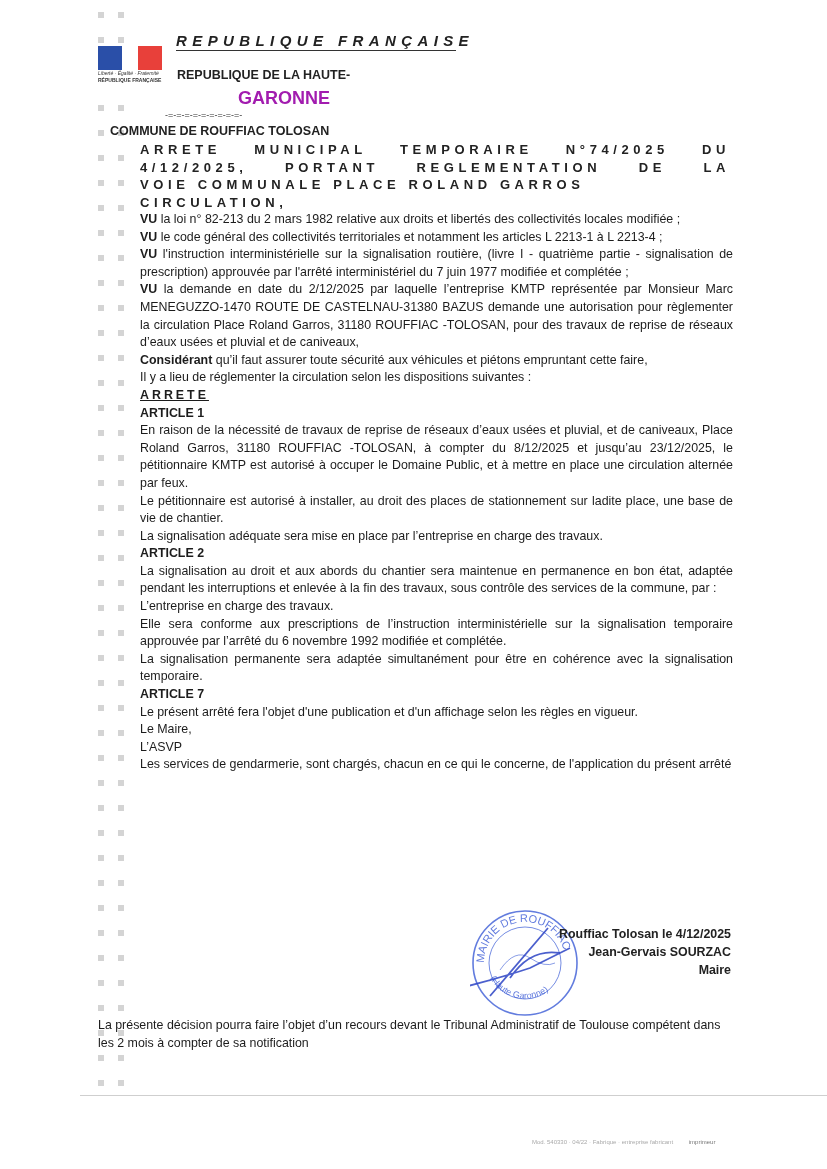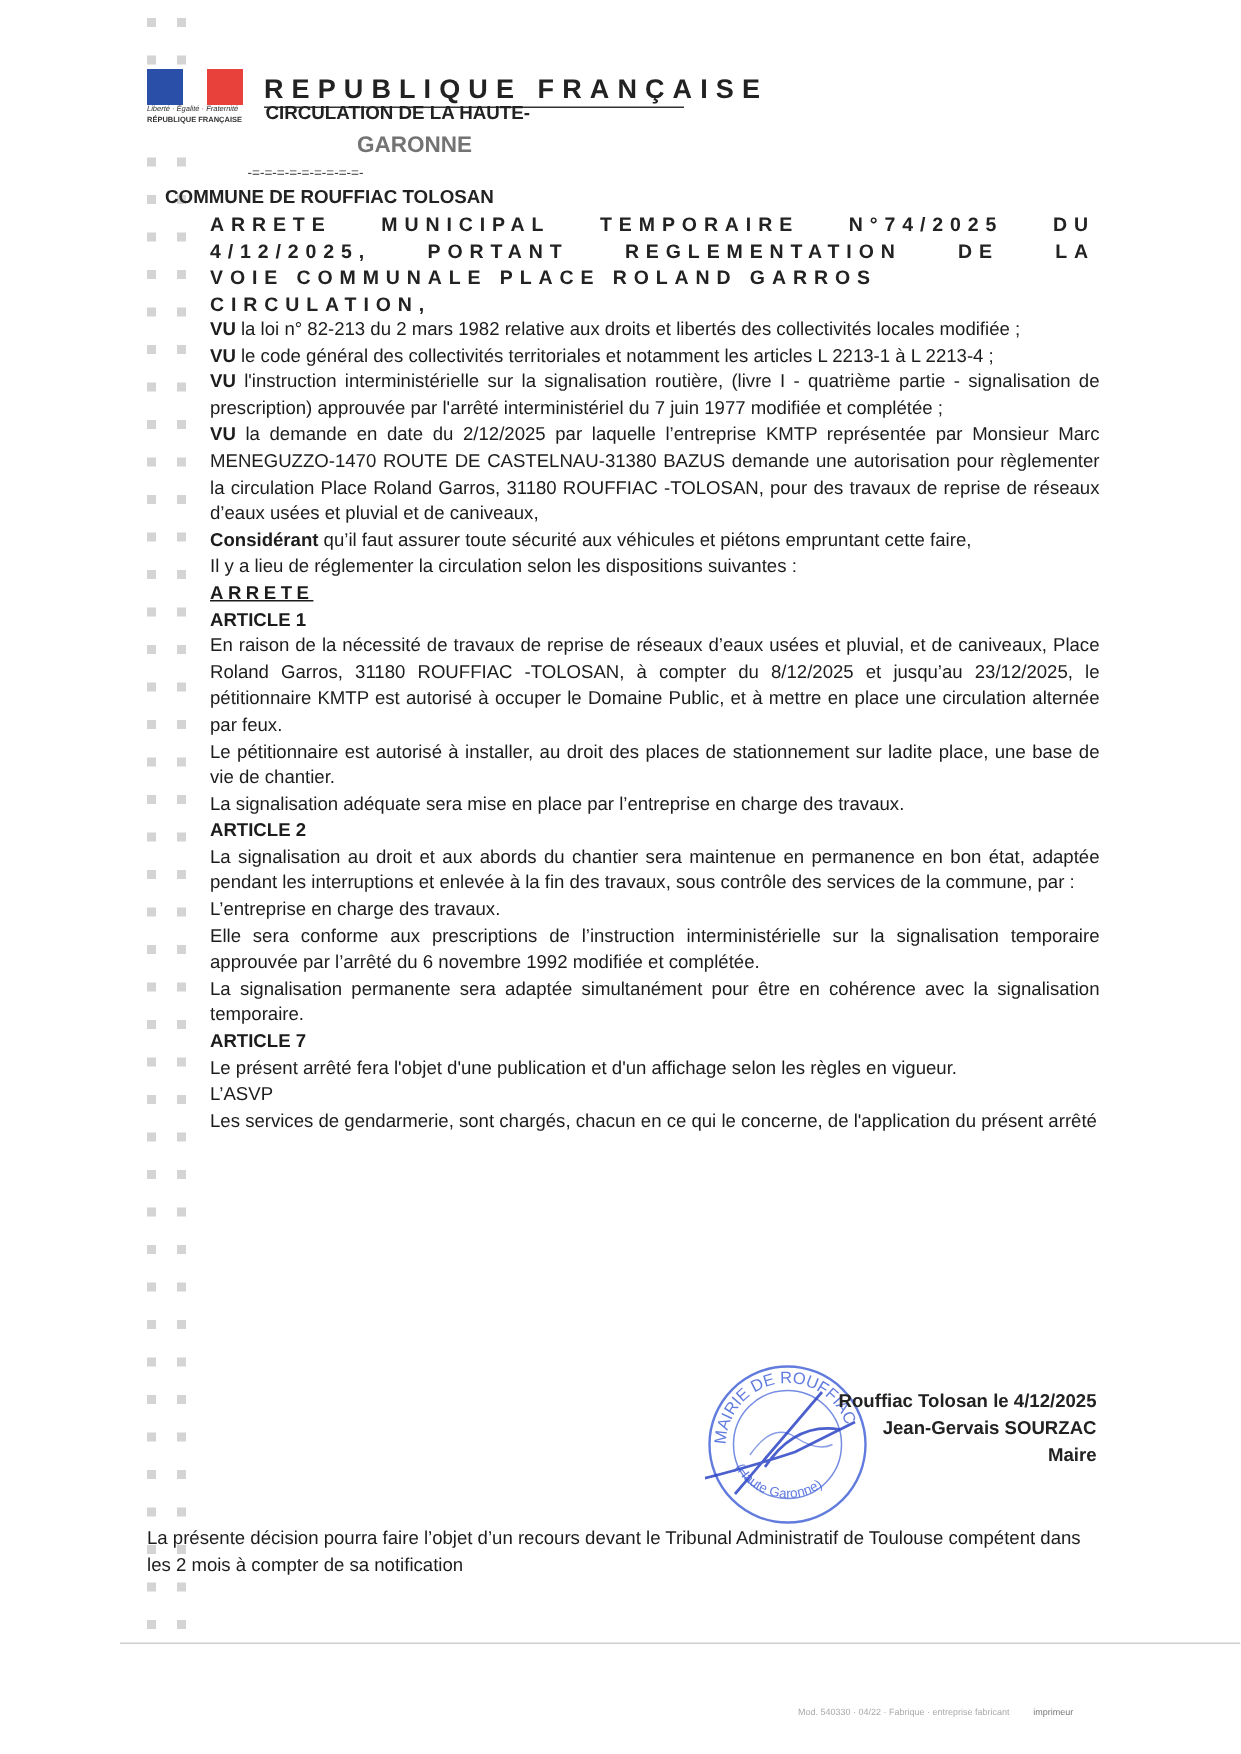--- a/index.html
+++ b/index.html
@@ -7,25 +7,25 @@
          font-family: "Liberation Sans", sans-serif; color: #141414; }
   .dots { position: absolute; left: 98px; top: 0; width: 30px; }
   .dot { position: absolute; width: 6px; height: 6px; background: #d4d4d4; }
   .logo { position: absolute; left: 98px; top: 46px; width: 68px; height: 40px; }
   .flag { display: flex; height: 24px; width: 64px; }
   .flag .b { background: #2a4fa8; flex: 1; }
   .flag .w { background: #ffffff; flex: 0.7; position: relative; }
   .flag .r { background: #e8403a; flex: 1; }
   .logo-motto { font-size: 5px; font-style: italic; color: #333; white-space: nowrap; line-height: 7px; }
   .logo-rf { font-size: 5px; color: #333; white-space: nowrap; line-height: 6px; font-weight: bold; }
-  .rf-title { position: absolute; left: 176px; top: 49px; width: 280px;
-              font-size: 18px; font-weight: bold; letter-spacing: 5.4px; color: #222;
-              border-bottom: 1px solid #333; padding-bottom: 1px; white-space: nowrap; }
+  .rf-title { position: absolute; left: 176px; top: 32px; width: 280px;
+              font-size: 15px; font-weight: bold; letter-spacing: 5.4px; color: #222;
+              border-bottom: 1px solid #333; padding-bottom: 1px; white-space: nowrap; font-style: italic; }
   .dept { position: absolute; left: 177px; top: 68px; font-size: 12.5px; font-weight: bold; color: #222; }
-  .garonne { position: absolute; left: 238px; top: 88px; font-size: 15px; font-weight: bold; color: #737373; }
+  .garonne { position: absolute; left: 238px; top: 88px; font-size: 18px; font-weight: bold; color: #a21caf; }
   .sep { position: absolute; left: 165px; top: 110px; font-size: 9px; color: #333; letter-spacing: 0px; }
   .commune { position: absolute; left: 110px; top: 124px; font-size: 12.5px; font-weight: bold; color: #222; }
   .title { position: absolute; left: 140px; top: 141px; width: 590px; font-size: 13px; font-weight: bold;
            letter-spacing: 4.6px; line-height: 17.5px; color: #222; }
   .title .ln { display: flex; justify-content: space-between; white-space: nowrap; }
   .title .ln.left { justify-content: flex-start; gap: 28px; }
   .body { position: absolute; left: 140px; top: 211px; width: 593px; font-size: 12.4px; line-height: 17.6px; color: #1c1c1c; }
   .body p { margin: 0; text-align: justify; }
   .body b { font-weight: bold; }
   .arrete-h { text-align: center; font-weight: bold; letter-spacing: 3px; text-decoration: underline; }
@@ -132,21 +132,21 @@
   <div class="flag">
     <div class="b"></div>
       <div class="w"></div>
       <div class="r"></div>
   </div>
   <div class="logo-motto">Liberté · Égalité · Fraternité</div>
   <div class="logo-rf">RÉPUBLIQUE FRANÇAISE</div>
 </div>
 
 <div class="rf-title">REPUBLIQUE FRANÇAISE</div>
-<div class="dept">CIRCULATION DE LA HAUTE-</div>
+<div class="dept">REPUBLIQUE DE LA HAUTE-</div>
 <div class="garonne">GARONNE</div>
 <div class="sep">-=-=-=-=-=-=-=-=-=-</div>
 <div class="commune">COMMUNE DE ROUFFIAC TOLOSAN</div>
 
 <div class="title">
   <div class="ln">
     <span>ARRETE</span>
     <span>MUNICIPAL</span>
     <span>TEMPORAIRE</span>
     <span>N°74/2025</span>
@@ -178,20 +178,21 @@
       <p>En raison de la nécessité de travaux de reprise de réseaux d’eaux usées et pluvial, et de caniveaux, Place Roland Garros, 31180 ROUFFIAC -TOLOSAN, à compter du 8/12/2025 et jusqu’au 23/12/2025, le pétitionnaire KMTP est autorisé à occuper le Domaine Public, et à mettre en place une circulation alternée par feux.</p>
       <p>Le pétitionnaire est autorisé à installer, au droit des places de stationnement sur ladite place, une base de vie de chantier.</p>
       <p>La signalisation adéquate sera mise en place par l’entreprise en charge des travaux.</p>
       <p style="font-weight: bold;">ARTICLE 2</p>
       <p>La signalisation au droit et aux abords du chantier sera maintenue en permanence en bon état, adaptée pendant les interruptions et enlevée à la fin des travaux, sous contrôle des services de la commune, par :</p>
       <p>L’entreprise en charge des travaux.</p>
       <p>Elle sera conforme aux prescriptions de l’instruction interministérielle sur la signalisation temporaire approuvée par l’arrêté du 6 novembre 1992 modifiée et complétée.</p>
       <p>La signalisation permanente sera adaptée simultanément pour être en cohérence avec la signalisation temporaire.</p>
       <p style="font-weight: bold;">ARTICLE 7</p>
       <p>Le présent arrêté fera l'objet d'une publication et d'un affichage selon les règles en vigueur.</p>
+      <p>Le Maire,</p>
       <p>L’ASVP</p>
       <p>Les services de gendarmerie, sont chargés, chacun en ce qui le concerne, de l'application du présent arrêté</p>
     </div>
 </div>
 
 <svg class="stamp" viewBox="0 0 110 110">
   <circle cx="55" cy="55" r="52" fill="none" stroke="#3b5bd6" stroke-width="1.6" opacity="0.8"></circle>
   <circle cx="55" cy="55" r="36" fill="none" stroke="#3b5bd6" stroke-width="1" opacity="0.7"></circle>
   <path d="M30 62 Q45 40 60 50 T85 55" fill="none" stroke="#3b5bd6" stroke-width="1" opacity="0.6"></path>
   <path d="M-10 80 Q30 70 60 60 Q80 50 100 40 M20 88 L78 20 M40 70 Q60 40 90 45" fill="none" stroke="#2c43c4" stroke-width="1.8" opacity="0.85"></path>

